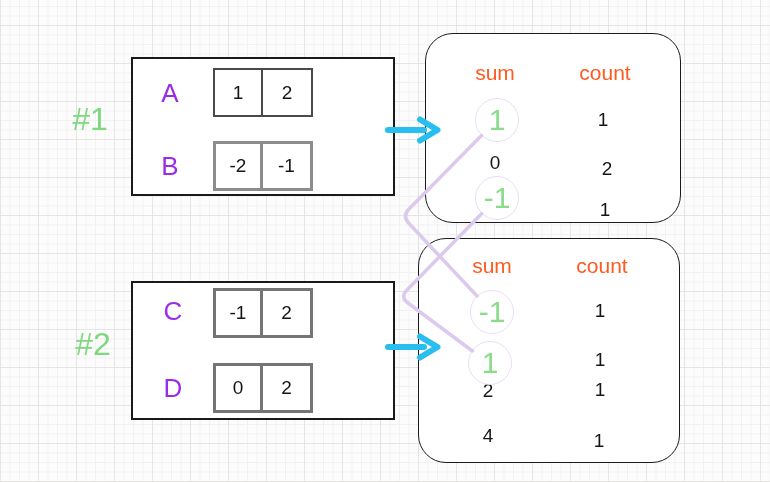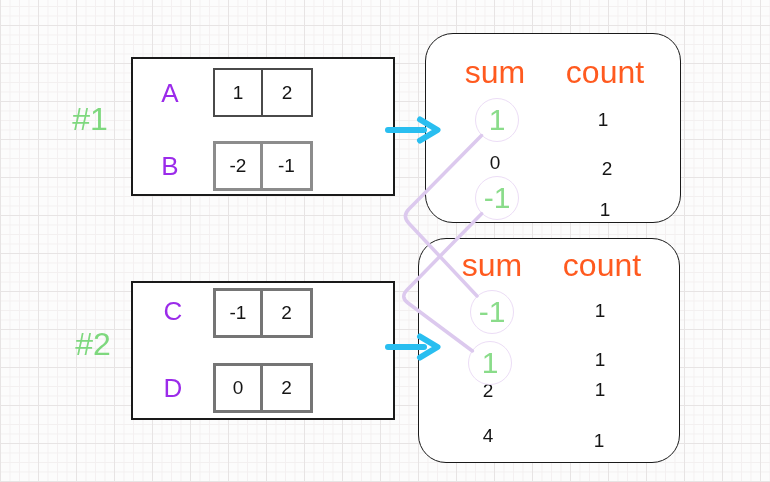--- a/index.html
+++ b/index.html
@@ -19,21 +19,21 @@
   .panel-rect{position:absolute; background:#ffffff; border:2px solid #1a1a1a; box-sizing:border-box;}
   .map-rect{position:absolute; background:#ffffff; border:1.5px solid #1a1a1a; border-radius:28px; box-sizing:border-box;}
   .tag{color:#7ed87e; font-size:32px; font-weight:400;}
   .arr-name{color:#9b2bea; font-size:26px;}
   .cellpair{position:absolute; display:flex;}
   .cell{width:50px; height:49px; background:#fff; display:flex; align-items:center; justify-content:center;
         font-size:19px; color:#151515; box-sizing:border-box;}
   .stroke-a .cell{border:2px solid #4a4a4a;} .stroke-a .cell + .cell{border-left:none;}
   .stroke-b .cell{border:3px solid #8c8c8c; height:50px;} .stroke-b .cell + .cell{border-left:none;}
   .stroke-c .cell{border:3px solid #757575; height:50px;} .stroke-c .cell + .cell{border-left:none;}
-  .hdr{color:#ff5a1f; font-size:32px;}
+  .hdr{color:#ff5a1f; font-size:21px;}
   .plain-num{color:#151515; font-size:19px;}
   .green-num{color:#8adc8a; font-size:30px;}
   .sum-circle{position:absolute; width:44px; height:44px; border-radius:50%;
       border:1.5px solid #ecddf6; box-sizing:border-box; background:transparent; z-index:6;
       display:flex; align-items:center; justify-content:center;}
   svg.overlay{position:absolute; left:0; top:0; z-index:7; pointer-events:none;}
   .z2{z-index:2;}
 </style>
 </head>
 <body>

